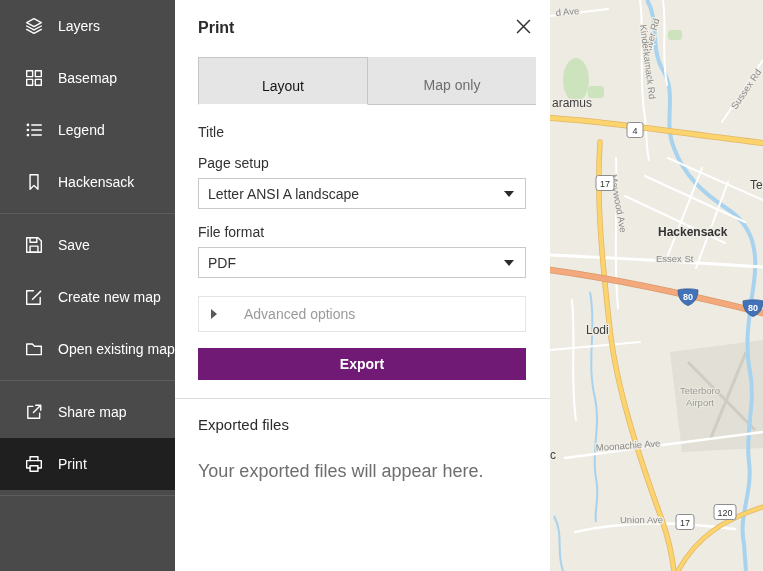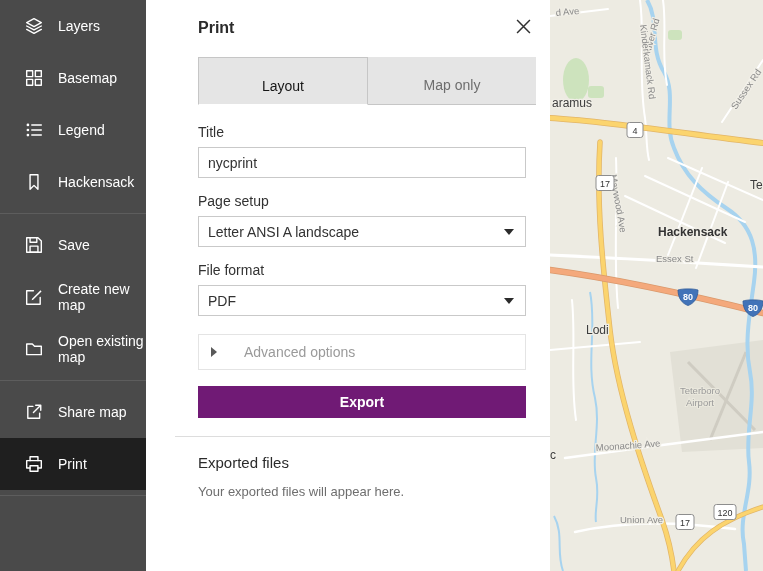--- a/index.html
+++ b/index.html
@@ -1,21 +1,21 @@
 <!DOCTYPE html>
 <html><head>
 <meta charset="utf-8">
 <style>
   * { box-sizing: border-box; }
   html,body { margin:0; padding:0; }
   body { font-family:"Liberation Sans", sans-serif; background:#fff; }
   .app { position:relative; width:763px; height:571px; overflow:hidden; background:#fff; }
 
   
-  .sidebar { position:absolute; left:0; top:0; width:146px; height:100%; background:#4a4a4a; color:#fff; }
+  .sidebar { position:absolute; left:0; top:0; width:175px; height:100%; background:#4a4a4a; color:#fff; }
   .sidebar-item { display:flex; align-items:center; gap:15px; height:52px; padding-left:25px; font-size:14px; cursor:pointer; }
   .sidebar-item.selected { background:#1f1f1f; }
   .sidebar-divider { height:1px; background:#5d5d5d; margin:5px 0; }
   .s-icon { width:18px; height:18px; flex:0 0 18px; }
   .s-icon svg { width:18px; height:18px; display:block; }
   .s-icon path, .s-icon rect, .s-icon circle, .s-icon line { fill:none; stroke:#ffffff; stroke-width:1.25; stroke-linejoin:round; stroke-linecap:round; }
   .s-icon .filled { fill:#ffffff; stroke:none; }
 
   
   .panel { position:absolute; left:175px; top:0; width:375px; height:100%; background:#fff; color:#323232; }
@@ -36,21 +36,21 @@
   .caret-down { position:absolute; right:11px; top:12px; width:0; height:0; border-left:5px solid transparent; border-right:5px solid transparent; border-top:6px solid #2b2b2b; }
 
   .advanced-row { margin-top:18px; border:1px solid #e4e4e4; padding:9px 12px; display:flex; align-items:center; gap:27px; color:#9a9a9a; font-size:14px; cursor:pointer; background:#fff; }
   .tri-right { width:0; height:0; border-top:5px solid transparent; border-bottom:5px solid transparent; border-left:6px solid #595959; }
 
   .export-btn { margin-top:16px; width:100%; height:32px; background:#701a75; color:#fff; border:none; font-size:14px; font-family:"Liberation Sans", sans-serif; cursor:pointer; display:flex; align-items:center; justify-content:center;font-weight:bold; }
 
   .panel-divider { margin-top:18px; border-top:1px solid #dddddd; }
   .exported { padding:17px 14px 0 23px; }
   .exported-heading { font-size:15px; font-weight:normal; color:#2b2b2b; }
-  .exported-empty { margin-top:13px; font-size:13px; color:#6e6e6e; }
+  .exported-empty { margin-top:28px; font-size:18px; color:#6e6e6e; }
 
   
   .map { position:absolute; left:550px; top:0; width:213px; height:571px; overflow:hidden; background:#edebe2; cursor:grab; }
   .lbl-street { font:9.5px "Liberation Sans", sans-serif; fill:#8a8a8a; stroke:#f0eee6; stroke-width:2.5px; paint-order:stroke; }
   .lbl-city { font:12px "Liberation Sans", sans-serif; fill:#3d3d3d; stroke:#f0eee6; stroke-width:2.5px; paint-order:stroke; }
   .lbl-city-b { font:600 12px "Liberation Sans", sans-serif; fill:#333333; stroke:#f0eee6; stroke-width:2.5px; paint-order:stroke; }
   .lbl-air { font:9.5px "Liberation Sans", sans-serif; fill:#9a9a9a; text-anchor:middle; stroke:#eae8dd; stroke-width:2px; paint-order:stroke; }
   .sh-state { fill:#ffffff; stroke:#8d8d8d; stroke-width:1; }
   .sh-state-t { font:9px "Liberation Sans", sans-serif; fill:#333333; text-anchor:middle; }
   .sh-int { fill:#4273b8; stroke:#2f5a99; stroke-width:0.8; }
@@ -178,21 +178,20 @@
       </button>
     </div>
 
     <div class="tabs">
       <div class="tab active">Layout</div>
       <div class="tab">Map only</div>
     </div>
 
     <div class="form">
       <div class="field-label">Title</div>
-      <input class="text-input" type="text" value="nycprint" style="">
 
       <div class="field-label">Page setup</div>
       <div class="select">
         <span>Letter ANSI A landscape</span>
         <span class="caret-down"></span>
       </div>
 
       <div class="field-label">File format</div>
       <div class="select">
         <span>PDF</span>

